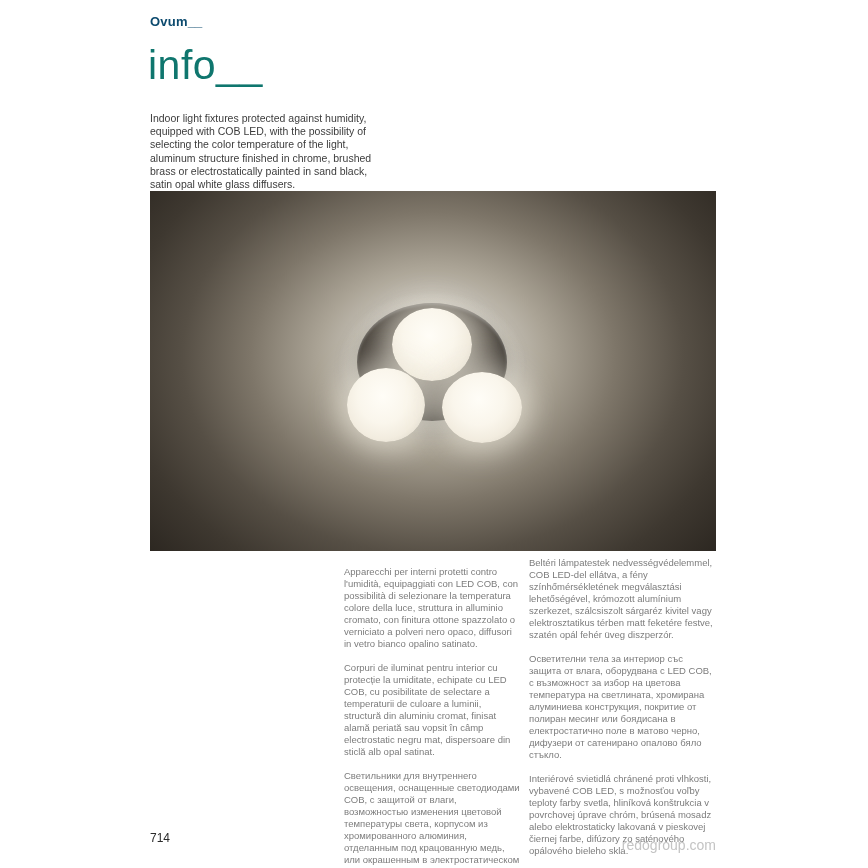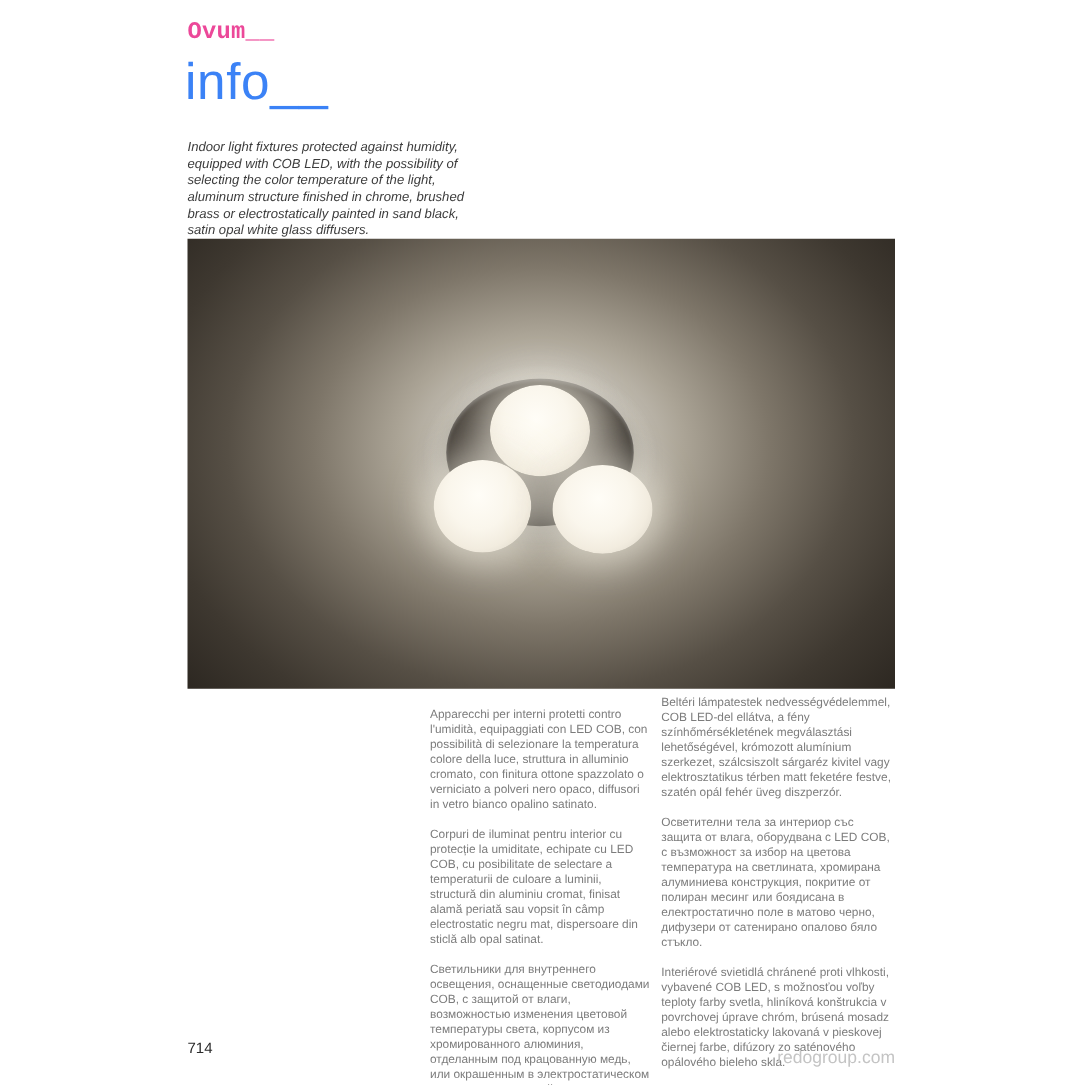--- a/index.html
+++ b/index.html
@@ -7,44 +7,42 @@
   body {
     position: relative;
     background: #ffffff;
     font-family: "Liberation Sans", "DejaVu Sans", sans-serif;
     overflow: hidden;
   }
 
   .brand {
     position: absolute;
     left: 150px; top: 14px;
-    font-size: 19px;
+    font-size: 13px;
     font-weight: 700;
     letter-spacing: 0.2px;
-    color: #ec4899;
-    font-family: Liberation Mono, monospace;
+    color: #0c4a6e;
   }
 
   .title {
     position: absolute;
     left: 148px; top: 42px;
     font-size: 41px;
     font-weight: 300;
     letter-spacing: 0.5px;
-    color: #3b82f6;
+    color: #0f766e;
   }
 
   .desc-en {
     position: absolute;
     left: 150px; top: 112px;
     width: 234px;
     font-size: 10.5px;
     line-height: 13.2px;
     color: #3c3c3c;
-    font-style: italic;
   }
 
   
   .photo {
     position: absolute;
     left: 150px; top: 191px;
     width: 566px; height: 360px;
     overflow: hidden;
     background:
       radial-gradient(380px 300px ellipse at 50% 46%,

